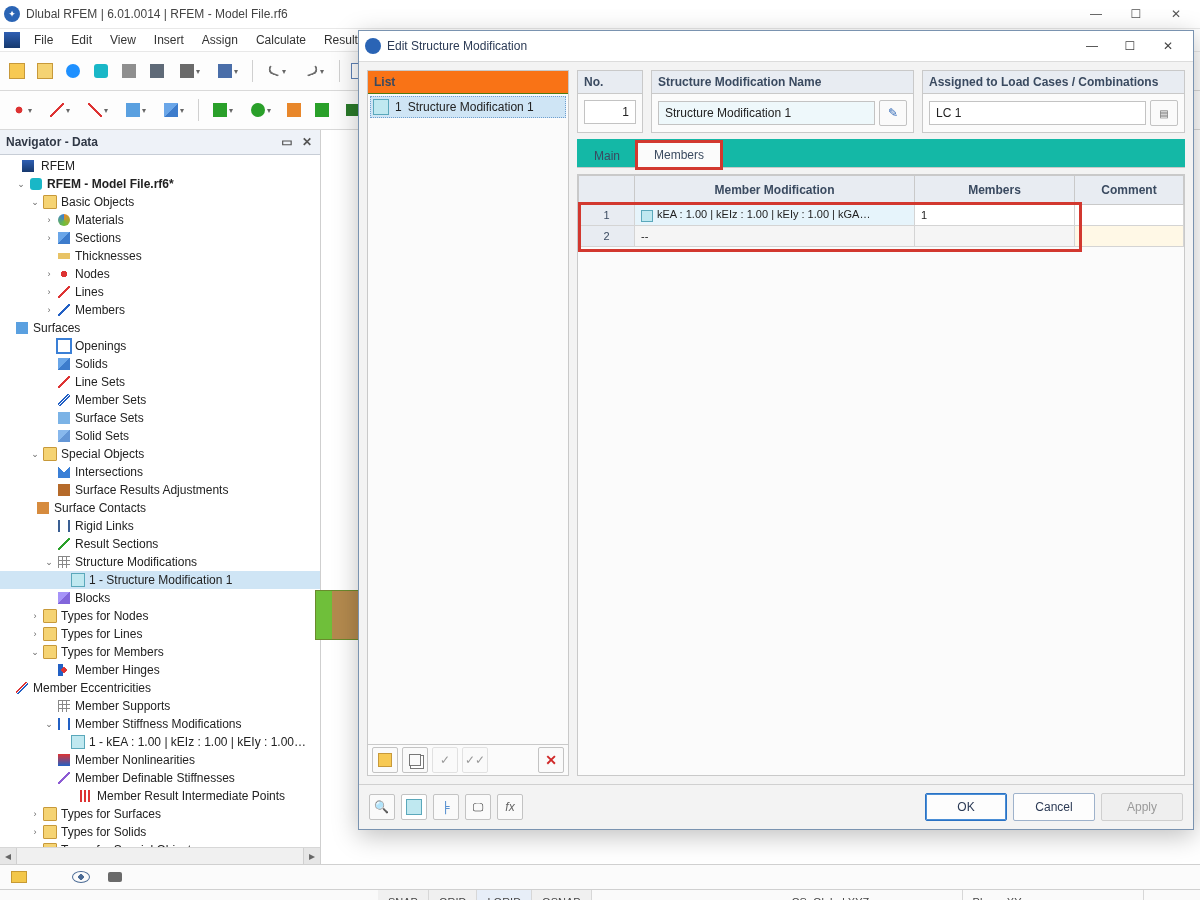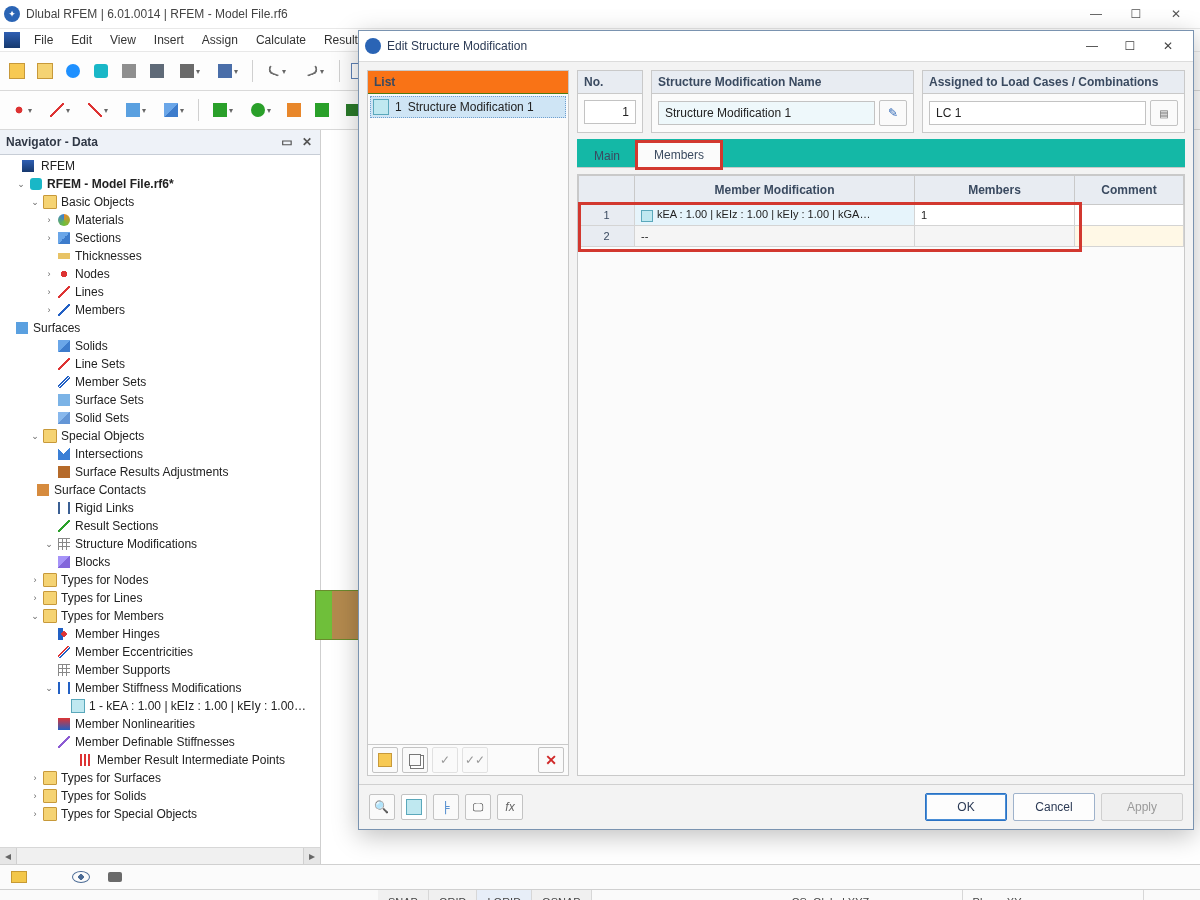--- a/index.html
+++ b/index.html
@@ -306,20 +306,27 @@
       <div class="tn" style="">
           <span class="tw"></span>
           <span class="ticon">
             <div class="ico i-surf"></div>
           </span>
           <span>Surfaces</span>
         </div>
       <div class="tn" style="padding-left:42px">
           <span class="tw"></span>
           <span class="ticon">
+            <div class="ico" style="border:2px solid #3a7fd6;background:transparent"></div>
+          </span>
+          <span>Openings</span>
+        </div>
+      <div class="tn" style="padding-left:42px">
+          <span class="tw"></span>
+          <span class="ticon">
             <div class="ico i-cube"></div>
           </span>
           <span>Solids</span>
         </div>
       <div class="tn" style="padding-left:42px">
           <span class="tw"></span>
           <span class="ticon">
             <div class="ico i-line"></div>
           </span>
           <span>Line Sets</span>
@@ -388,20 +395,27 @@
           </span>
           <span>Result Sections</span>
         </div>
       <div class="tn" style="padding-left:42px">
           <span class="tw">⌄</span>
           <span class="ticon">
             <div class="ico i-grid"></div>
           </span>
           <span>Structure Modifications</span>
         </div>
+      <div class="tn sel" style="padding-left:56px">
+          <span class="tw"></span>
+          <span class="ticon">
+            <div class="ico" style="background:#bfe8f0;border:1px solid #5aa8bb"></div>
+          </span>
+          <span>1 - Structure Modification 1</span>
+        </div>
       <div class="tn" style="padding-left:42px">
           <span class="tw"></span>
           <span class="ticon">
             <div class="ico i-cube" style="filter:hue-rotate(40deg)"></div>
           </span>
           <span>Blocks</span>
         </div>
 
       <div class="tn" style="padding-left:28px">
           <span class="tw">›</span>
@@ -424,21 +438,21 @@
           </span>
           <span>Types for Members</span>
         </div>
       <div class="tn" style="padding-left:42px">
           <span class="tw"></span>
           <span class="ticon">
             <div class="ico" style="background:radial-gradient(circle,#d33 30%,transparent 31%),linear-gradient(90deg,#2260c4 40%,transparent 40%)"></div>
           </span>
           <span>Member Hinges</span>
         </div>
-      <div class="tn" style="padding-left:42px">
+      <div class="tn" style="">
           <span class="tw"></span>
           <span class="ticon">
             <div class="ico i-line" style="background:linear-gradient(135deg,transparent 40%,#d33 40%,#d33 48%,transparent 48%,transparent 52%,#2260c4 52%,#2260c4 60%,transparent 60%)"></div>
           </span>
           <span>Member Eccentricities</span>
         </div>
       <div class="tn" style="padding-left:42px">
           <span class="tw"></span>
           <span class="ticon">
             <div class="ico i-grid" style="background-size:4px 4px"></div>

